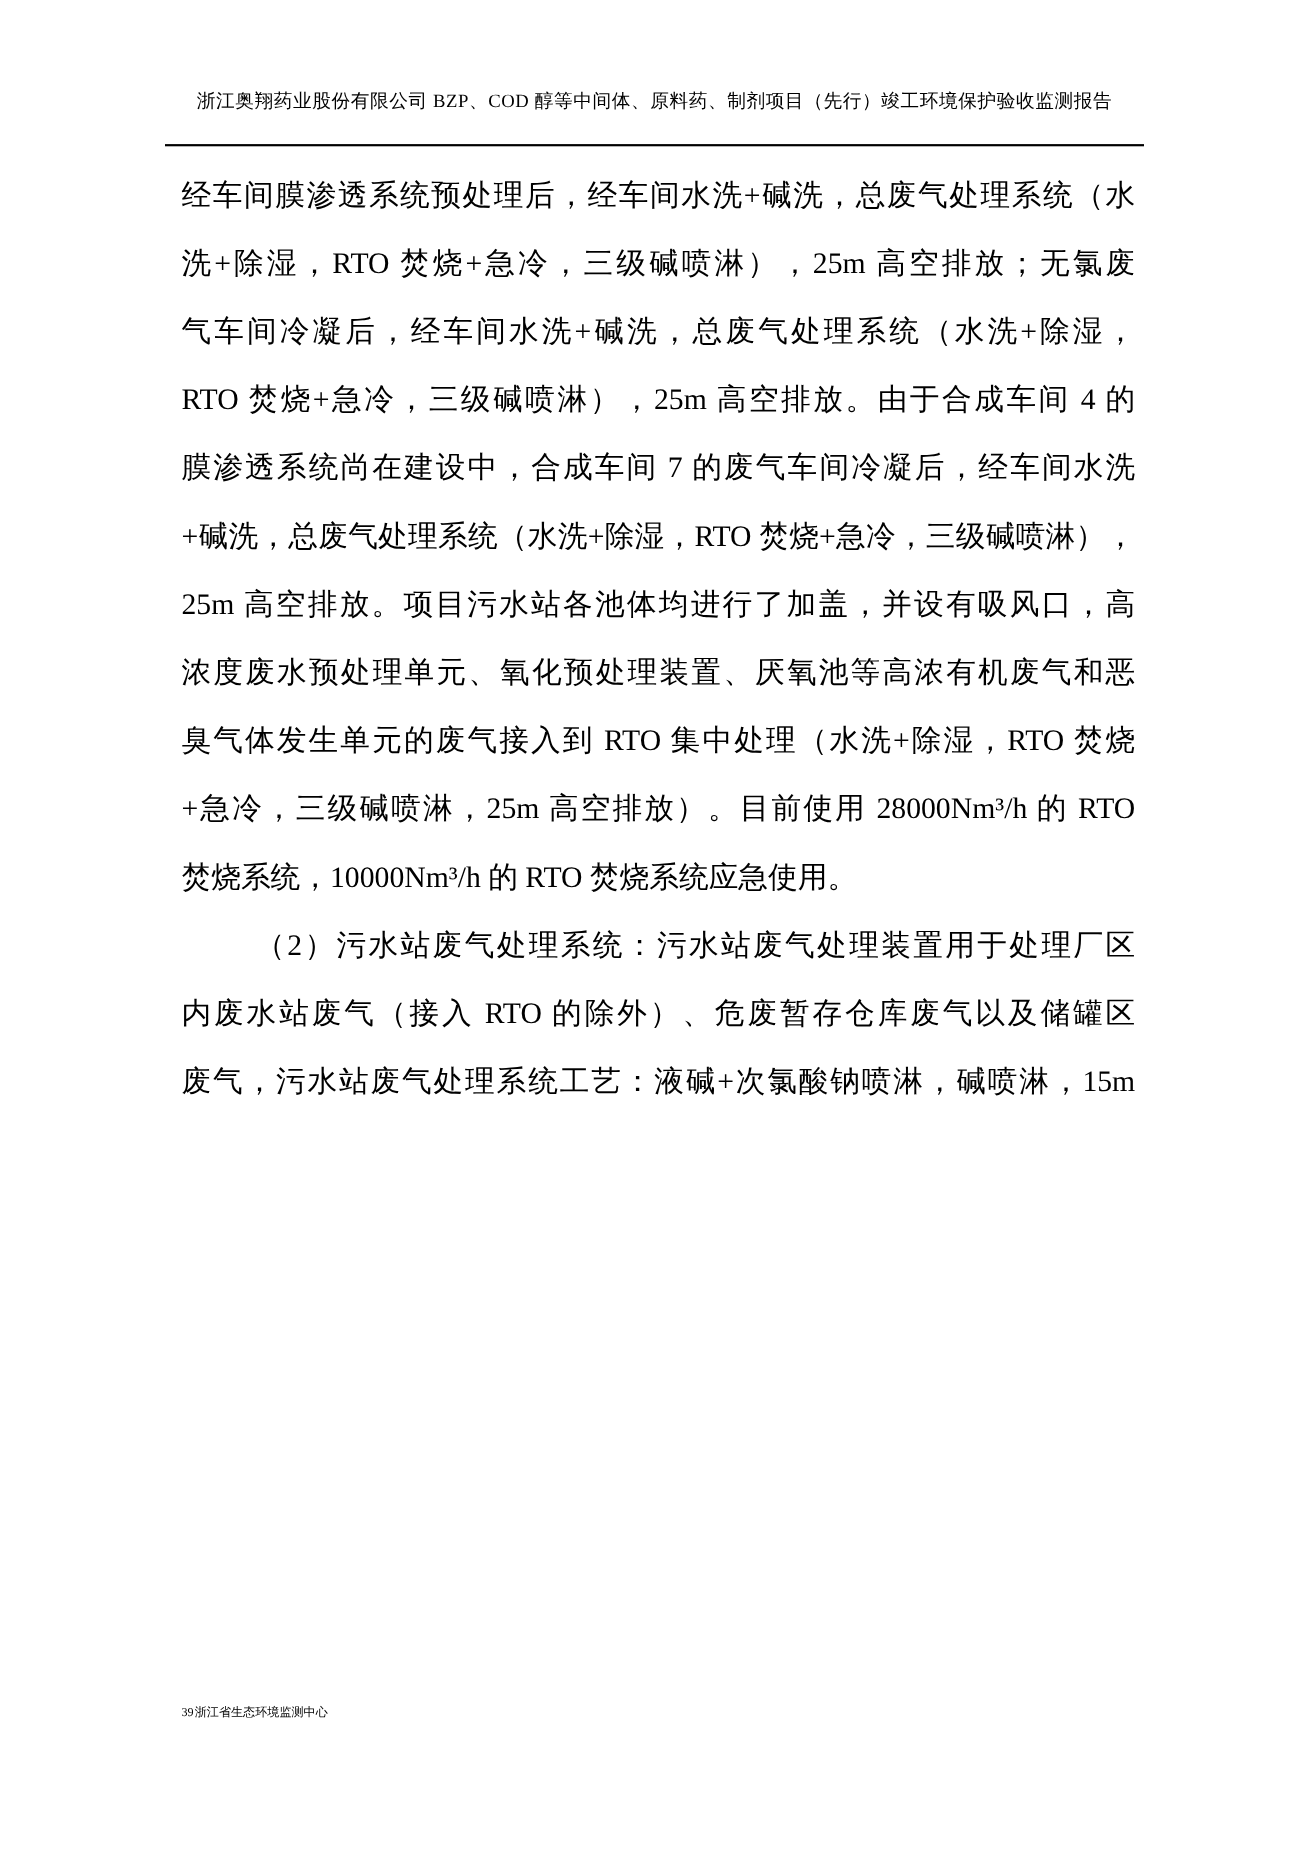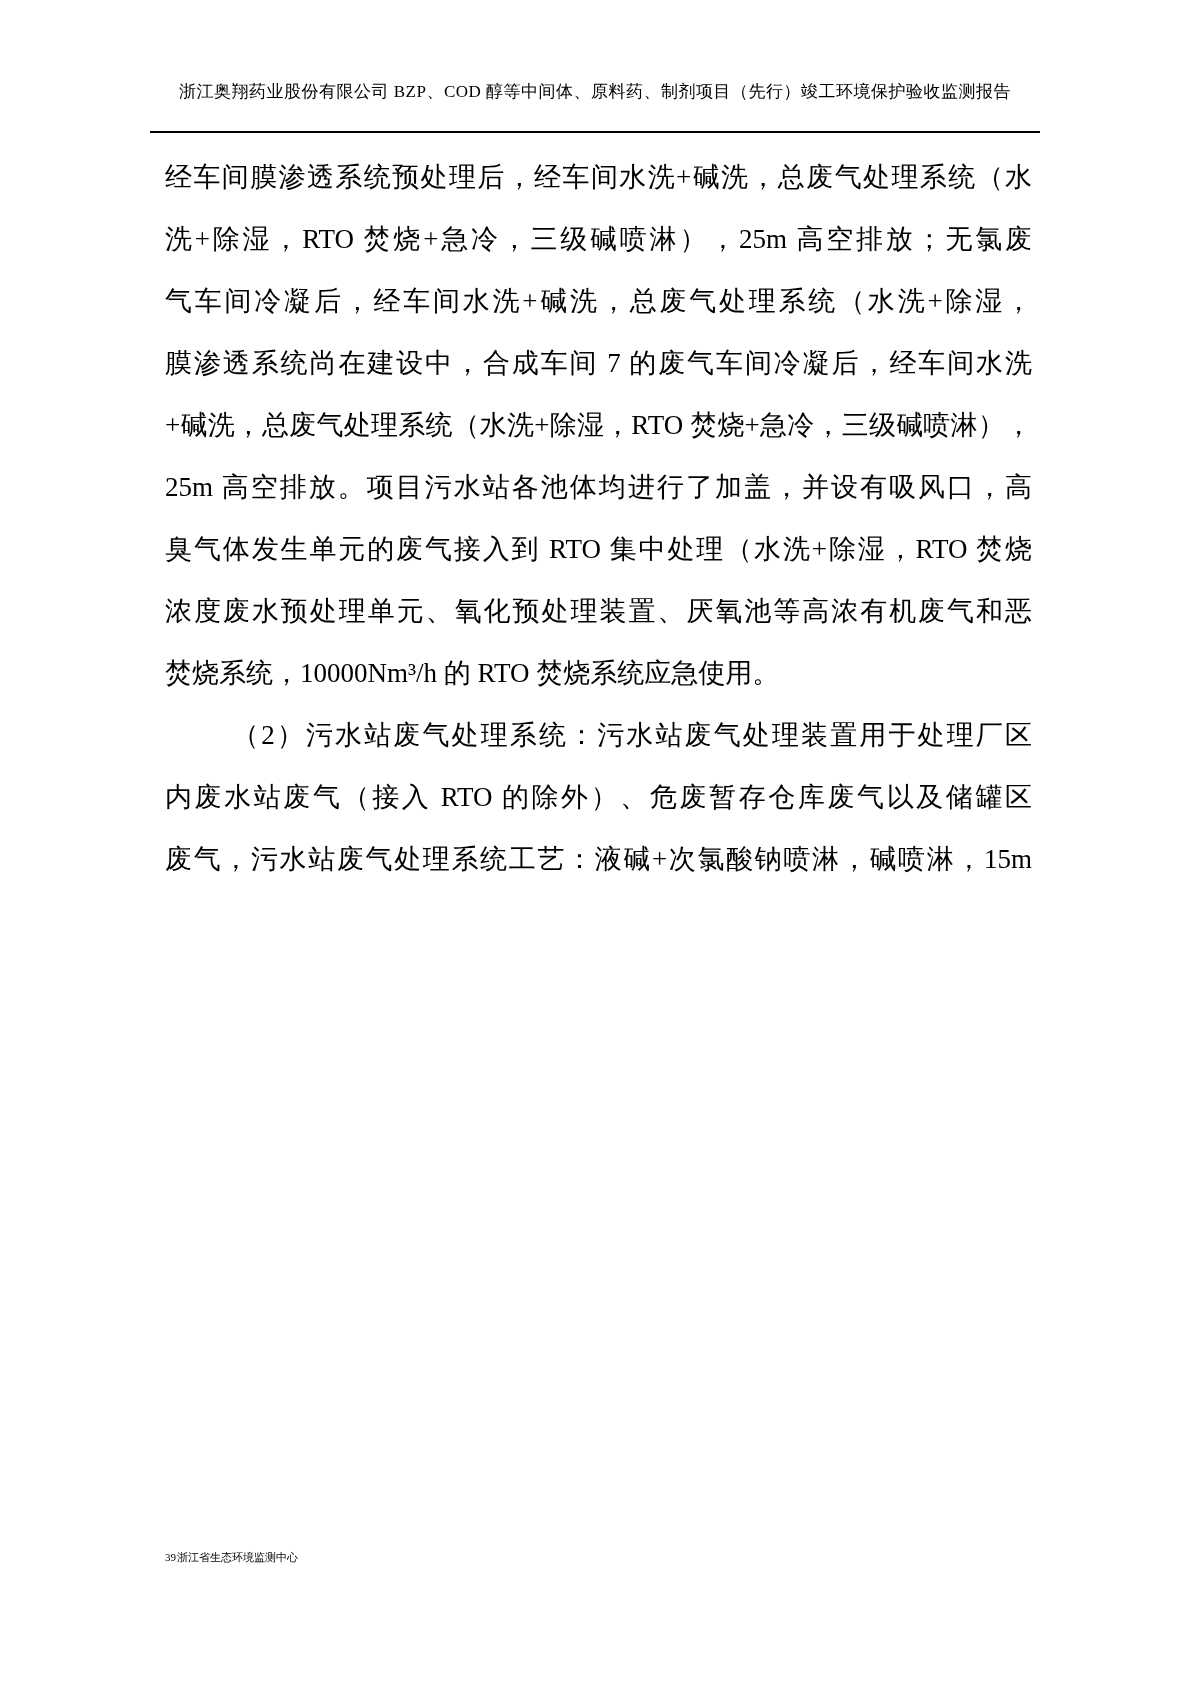--- a/index.html
+++ b/index.html
@@ -87,25 +87,27 @@
   <div class="doc-header">浙江奥翔药业股份有限公司 BZP、COD 醇等中间体、原料药、制剂项目（先行）竣工环境保护验收监测报告</div>
 
   <div class="header-rule"></div>
 
   <div class="body-text">
 
     <div>
       <div class="line">经车间膜渗透系统预处理后，经车间水洗+碱洗，总废气处理系统（水</div>
       <div class="line">洗+除湿，RTO 焚烧+急冷，三级碱喷淋），25m 高空排放；无氯废</div>
       <div class="line">气车间冷凝后，经车间水洗+碱洗，总废气处理系统（水洗+除湿，</div>
+      <div class="line">RTO 焚烧+急冷，三级碱喷淋），25m 高空排放。由于合成车间 4 的</div>
       <div class="line">膜渗透系统尚在建设中，合成车间 7 的废气车间冷凝后，经车间水洗</div>
       <div class="line">+碱洗，总废气处理系统（水洗+除湿，RTO 焚烧+急冷，三级碱喷淋），</div>
       <div class="line">25m 高空排放。项目污水站各池体均进行了加盖，并设有吸风口，高</div>
+      <div class="line">浓度废水预处理单元、氧化预处理装置、厌氧池等高浓有机废气和恶</div>
       <div class="line">臭气体发生单元的废气接入到 RTO 集中处理（水洗+除湿，RTO 焚烧</div>
-      <div class="line">浓度废水预处理单元、氧化预处理装置、厌氧池等高浓有机废气和恶</div>
+      <div class="line">+急冷，三级碱喷淋，25m 高空排放）。目前使用 28000Nm³/h 的 RTO</div>
       <div class="line last">焚烧系统，10000Nm³/h 的 RTO 焚烧系统应急使用。</div>
     </div>
 
     <div>
       <div class="line indent">（2）污水站废气处理系统：污水站废气处理装置用于处理厂区</div>
       <div class="line">内废水站废气（接入 RTO 的除外）、危废暂存仓库废气以及储罐区</div>
       <div class="line">废气，污水站废气处理系统工艺：液碱+次氯酸钠喷淋，碱喷淋，15m</div>
     </div>
 
   </div>

